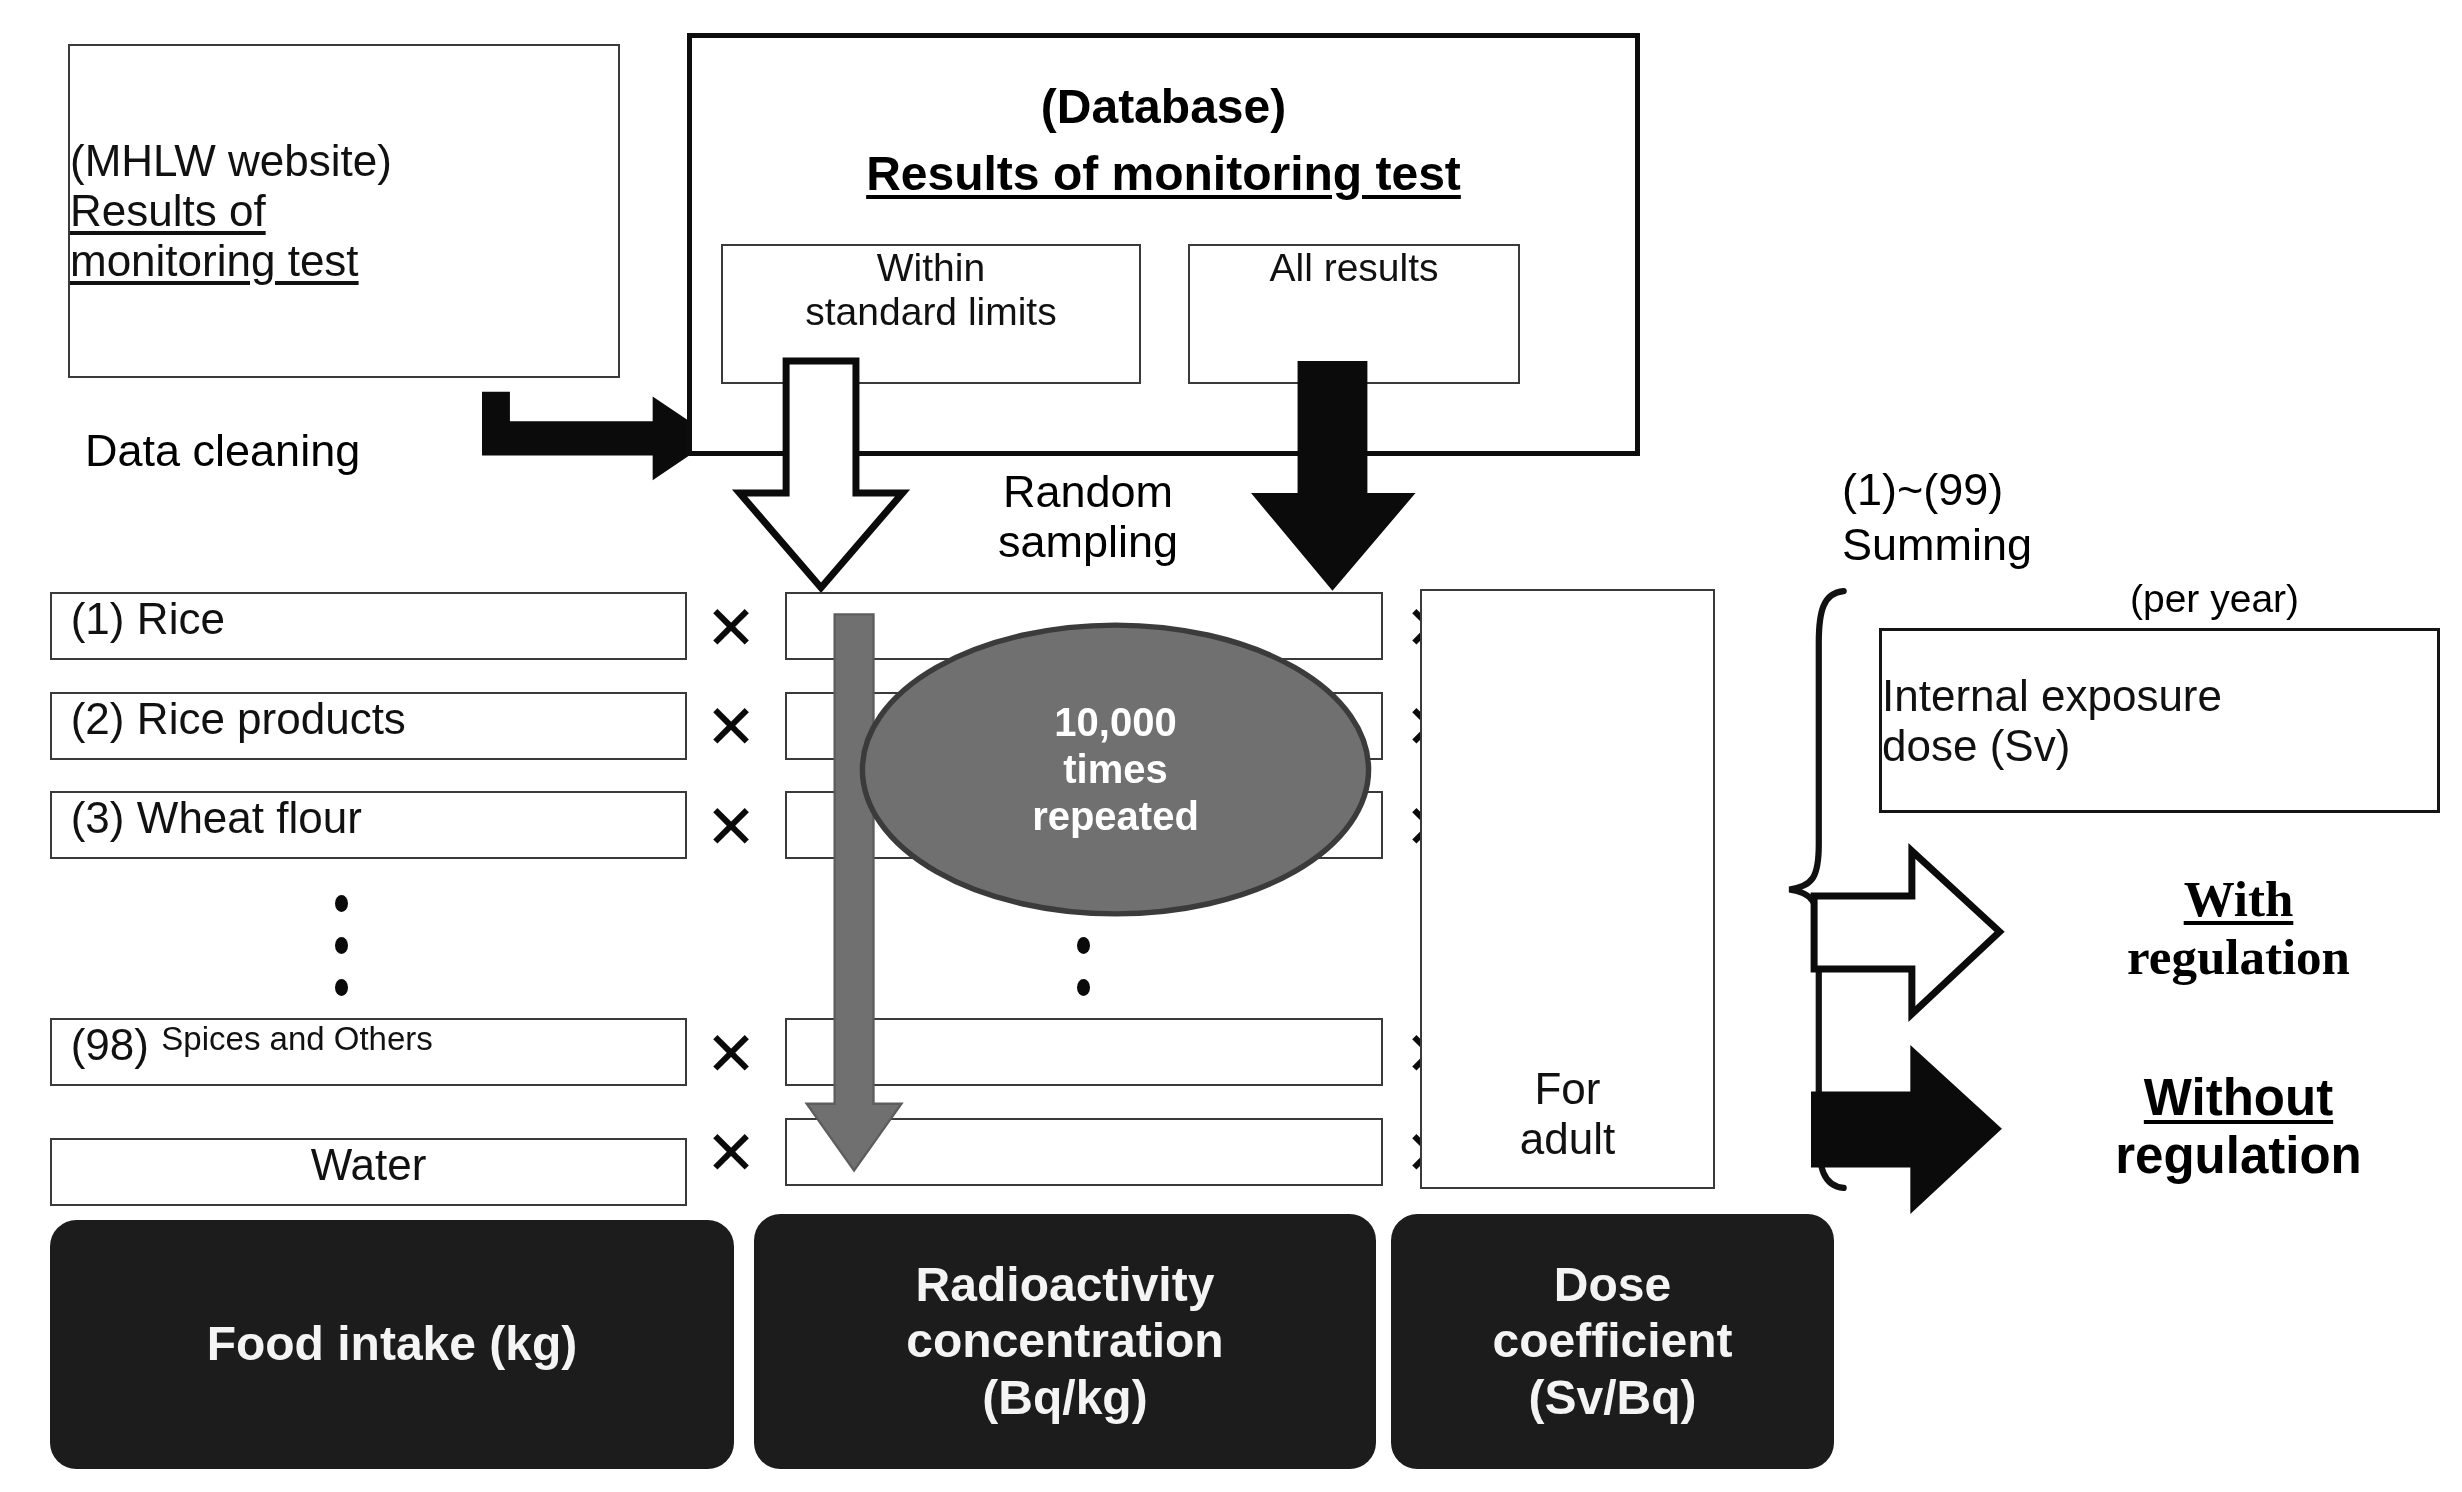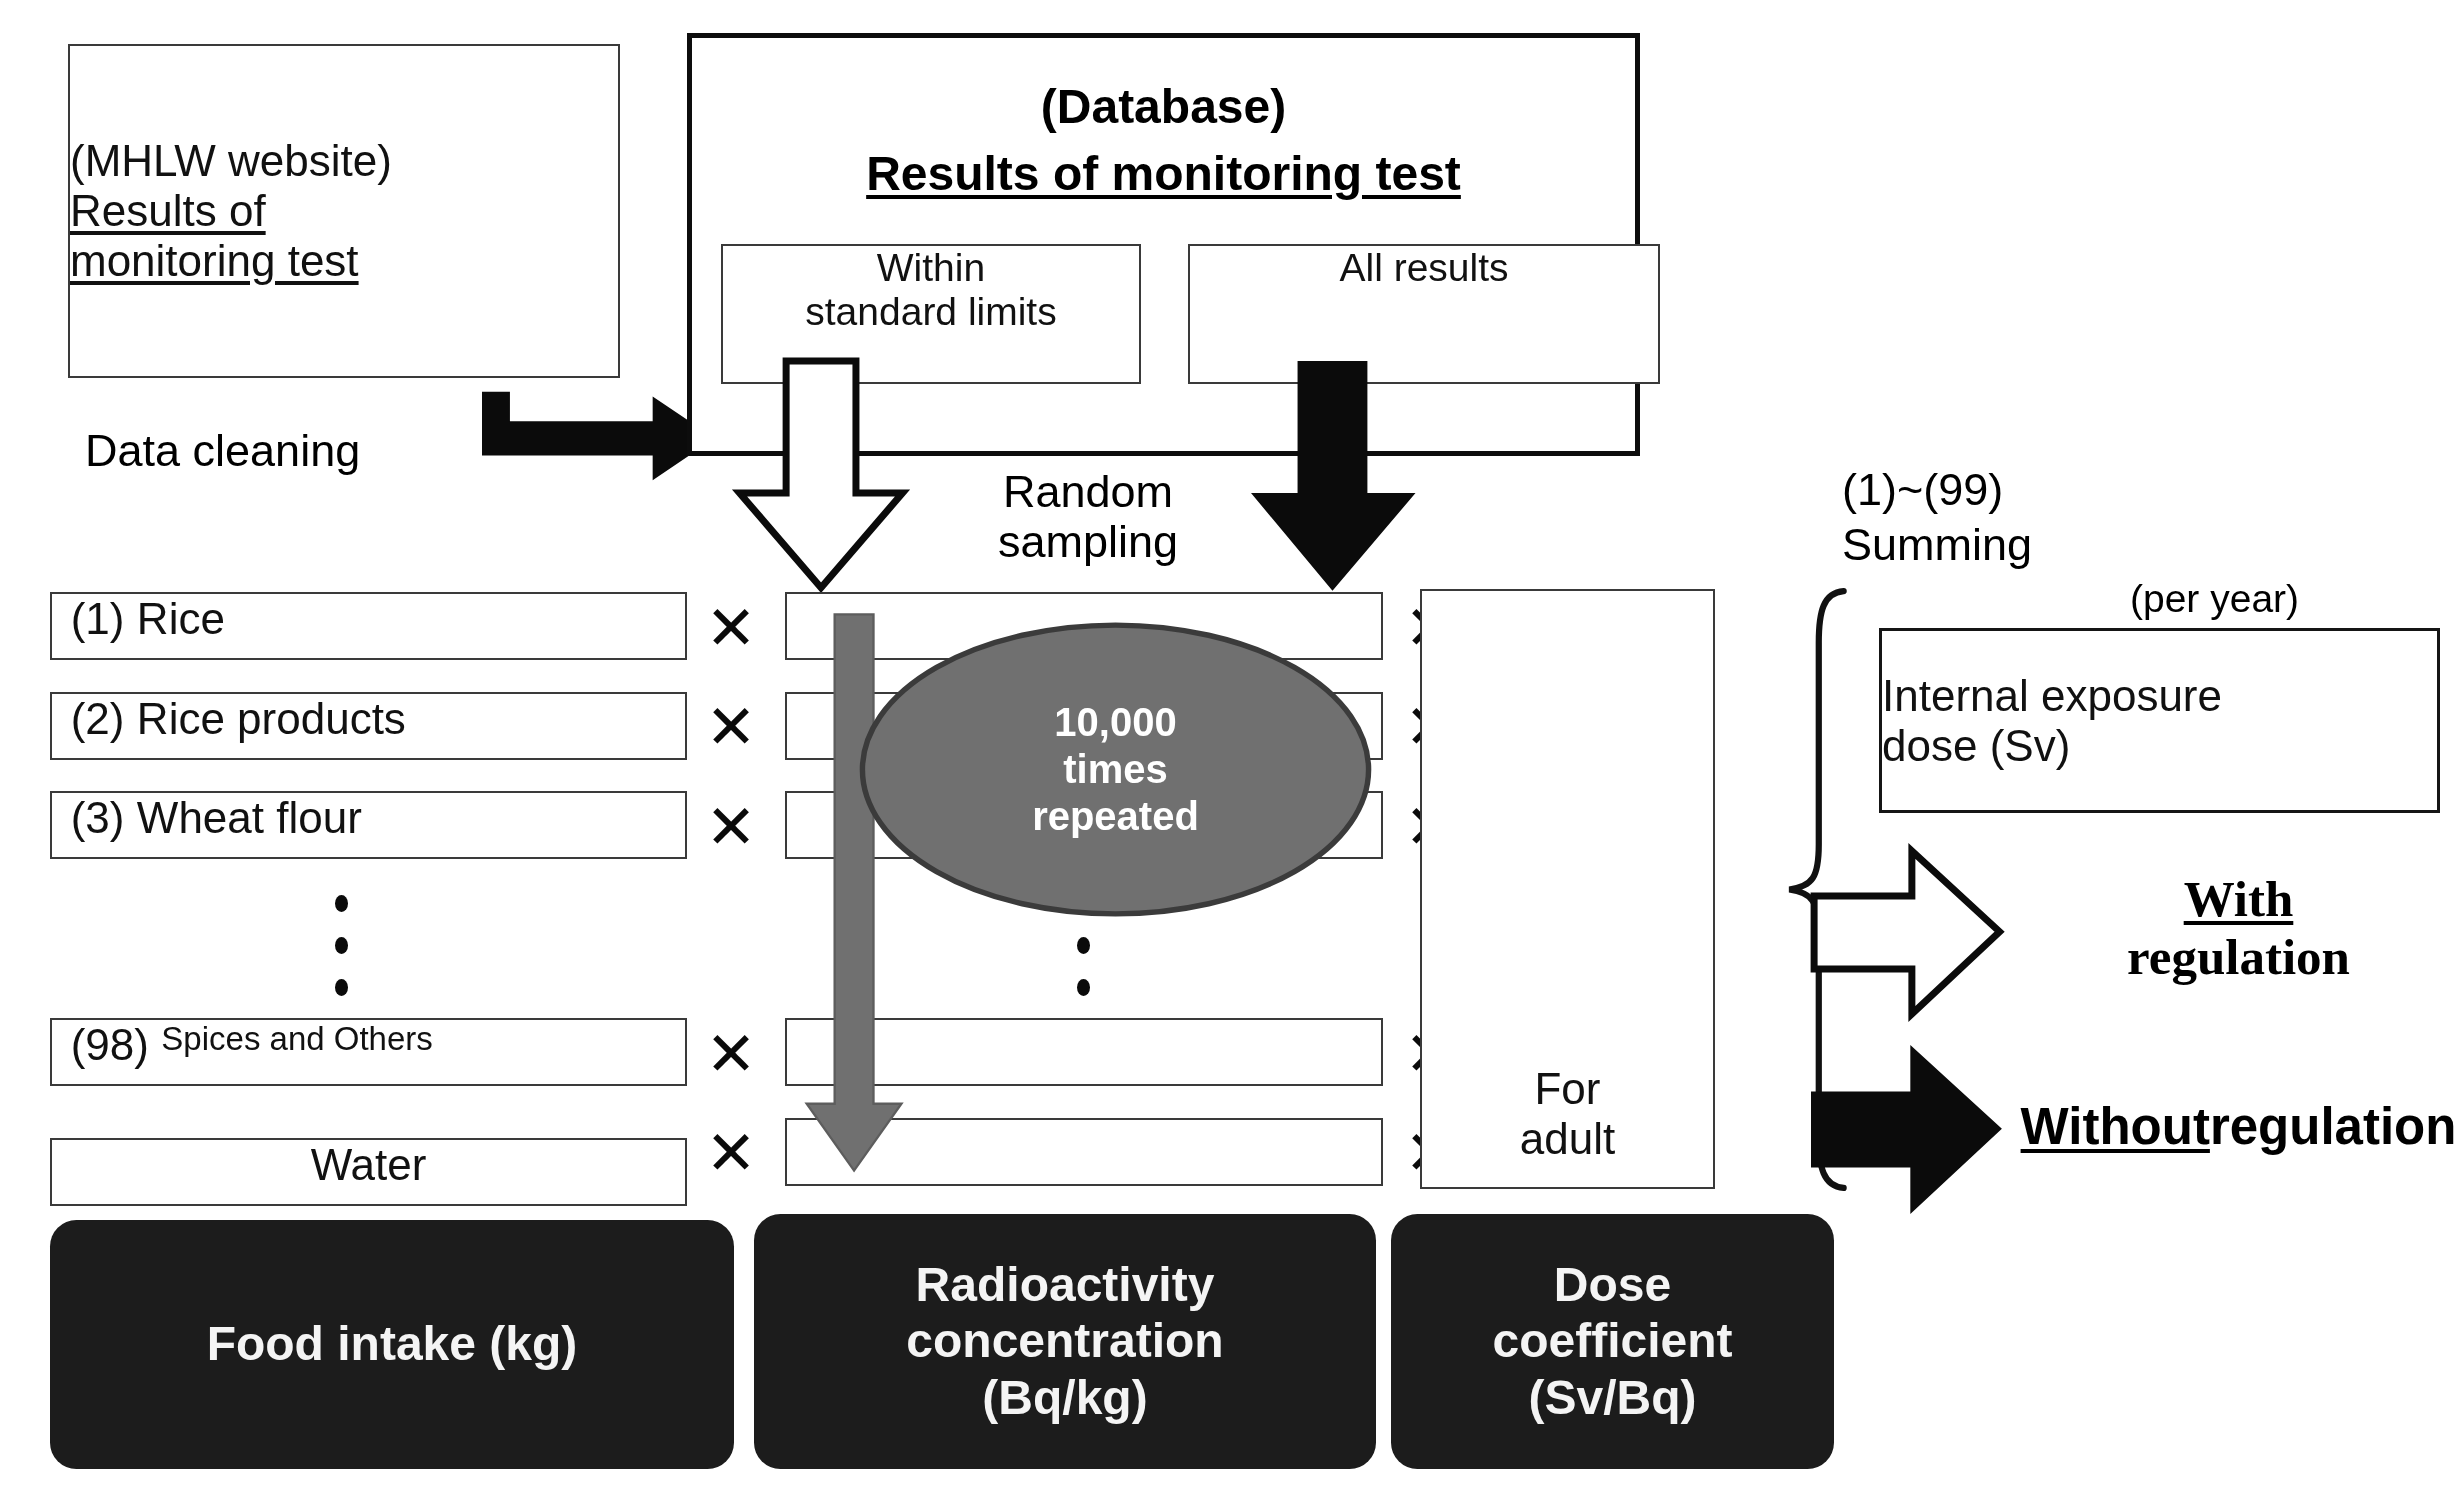--- a/index.html
+++ b/index.html
@@ -47,21 +47,21 @@
 
   <div class="plain" style="left:687px;top:78px;width:953px;height:58px;font-size:48px;font-weight:bold;">(Database)</div>
 
   <div class="plain u" style="left:687px;top:143px;width:953px;height:61px;font-size:48px;font-weight:bold;">Results of monitoring test</div>
 
   <div class="box" style="left:721px;top:244px;width:420px;height:140px;font-size:39px;white-space:pre-line;">
     <span>Within
 standard limits</span>
   </div>
 
-  <div class="box" style="left:1188px;top:244px;width:472px;height:140px;font-size:39px;white-space:pre-line;">
+  <div class="box" style="left:1188px;top:244px;width:332px;height:140px;font-size:39px;white-space:pre-line;">
     <span>All results</span>
   </div>
 
   <svg class="abs" style="left:738px;top:361px;width:194px;height:233px;" viewBox="0 0 250 300">
     <path d="M62,0 L152,0 L152,170 L212,170 L107,292 L2,170 L62,170 Z" fill="#ffffff" stroke="#0b0b0b" stroke-width="9"></path>
   </svg>
 
   <svg class="abs" style="left:1251px;top:361px;width:194px;height:233px;" viewBox="0 0 250 300">
     <path d="M60,0 L150,0 L150,170 L212,170 L105,296 L0,170 L60,170 Z" fill="#0b0b0b"></path>
   </svg>
@@ -165,21 +165,21 @@
     <path d="M4,68 L130,68 L130,10 L243,114 L130,220 L130,162 L4,162 Z" fill="#ffffff" stroke="#0b0b0b" stroke-width="9"></path>
   </svg>
   <div class="plain" style="left:2021px;top:839px;width:435px;height:179px;flex-direction:column;font-size:51px;font-weight:bold;font-family:Liberation Serif, serif;">
     <span class="u">With</span>
     <span>regulation</span>
   </div>
 
   <svg class="abs" style="left:1811px;top:1040px;width:194px;height:179px;" viewBox="0 0 250 230">
     <path d="M0,66 L128,66 L128,6 L246,114 L128,224 L128,164 L0,164 Z" fill="#0b0b0b"></path>
   </svg>
-  <div class="plain" style="left:2021px;top:1037px;width:435px;height:179px;flex-direction:row;font-size:51px;font-weight:bold;">
+  <div class="plain" style="left:2021px;top:1037px;width:435px;height:179px;flex-direction:column;font-size:51px;font-weight:bold;">
     <span class="u">Without</span>
     <span>regulation</span>
   </div>
 
   <div class="dark" style="left:50px;top:1220px;width:684px;height:249px;font-size:48px;white-space:pre-line;">
     <span>Food intake (kg)</span>
   </div>
 
   <div class="dark" style="left:754px;top:1214px;width:622px;height:255px;font-size:48px;white-space:pre-line;">
     <span>Radioactivity

